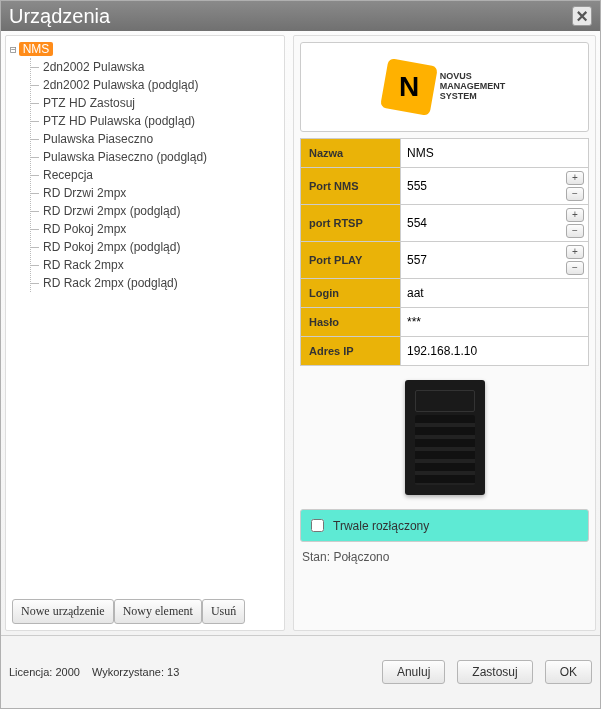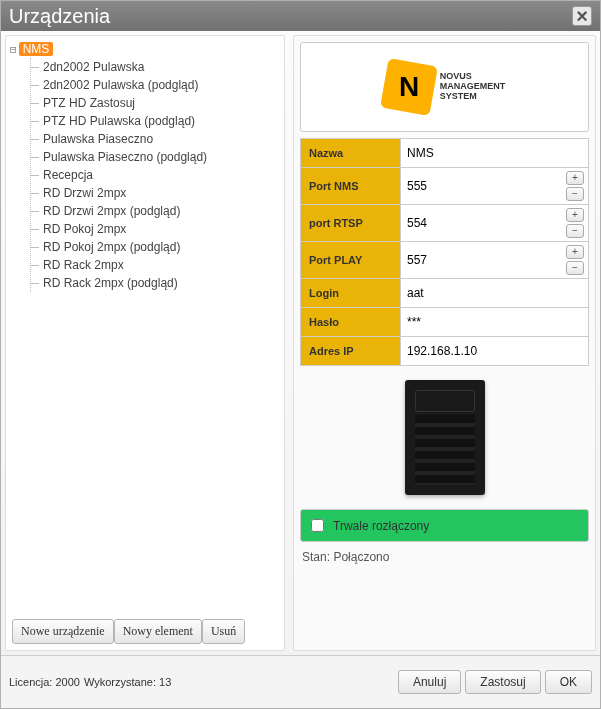--- a/index.html
+++ b/index.html
@@ -130,36 +130,36 @@
   .device-img::before{
     content:"";position:absolute;top:10px;left:10px;right:10px;height:20px;
     border:1px solid #333;border-radius:2px;
   }
   .device-img::after{
     content:"";position:absolute;top:35px;left:10px;right:10px;bottom:10px;
     background:repeating-linear-gradient(#111 0,#111 8px,#222 8px,#222 12px);
     border-radius:2px;
   }
   .bottom-section{
-    border:1px solid #ccc;border-radius:3px;background:#22c55e;padding:6px;
+    border:1px solid #ccc;border-radius:3px;background:#5eead4;padding:6px;
     display:flex;flex-direction:column;gap:6px;
   }
   .checkbox-row{display:flex;align-items:center;gap:6px;font-size:12px;}
   .wide-btn{
     width:100%;text-align:center;
     background:linear-gradient(#fdfdfd,#e6e6e6);
     border:1px solid #b5b5b5;border-radius:3px;
     padding:5px;cursor:pointer;font-size:12px;
   }
   .status-row{
     font-size:12px;color:#555;padding:2px 0 0 2px;
   }
   .footer{
-    border-top:1px solid #ccc;padding:14px 8px;
-    display:flex;align-items:center;gap:4px;font-size:11px;background:#f4f4f4;text-align:center;
+    border-top:1px solid #ccc;padding:24px 8px;
+    display:flex;align-items:center;gap:12px;font-size:11px;background:#f4f4f4;text-align:center;
   }
   .footer .spacer{flex:1;}
   .footer .btn{padding:4px 14px;}
 </style>
 </head>
 <body>
 
 <div class="window">
   <div class="titlebar">
     <div class="title">Urządzenia</div>

